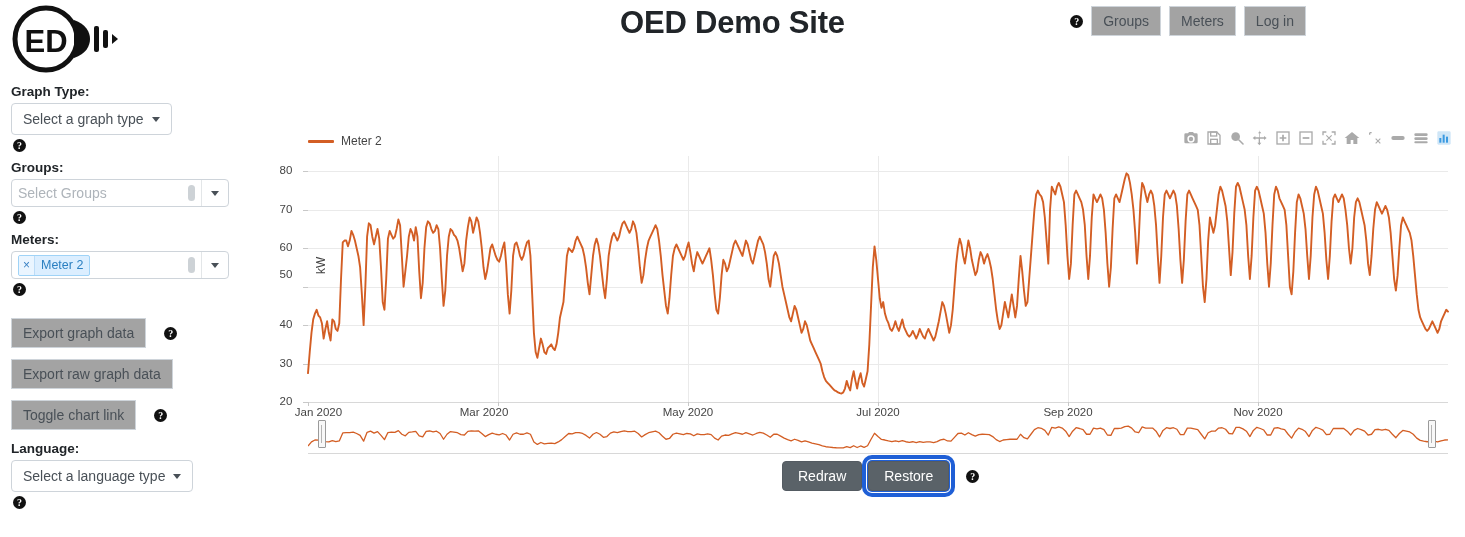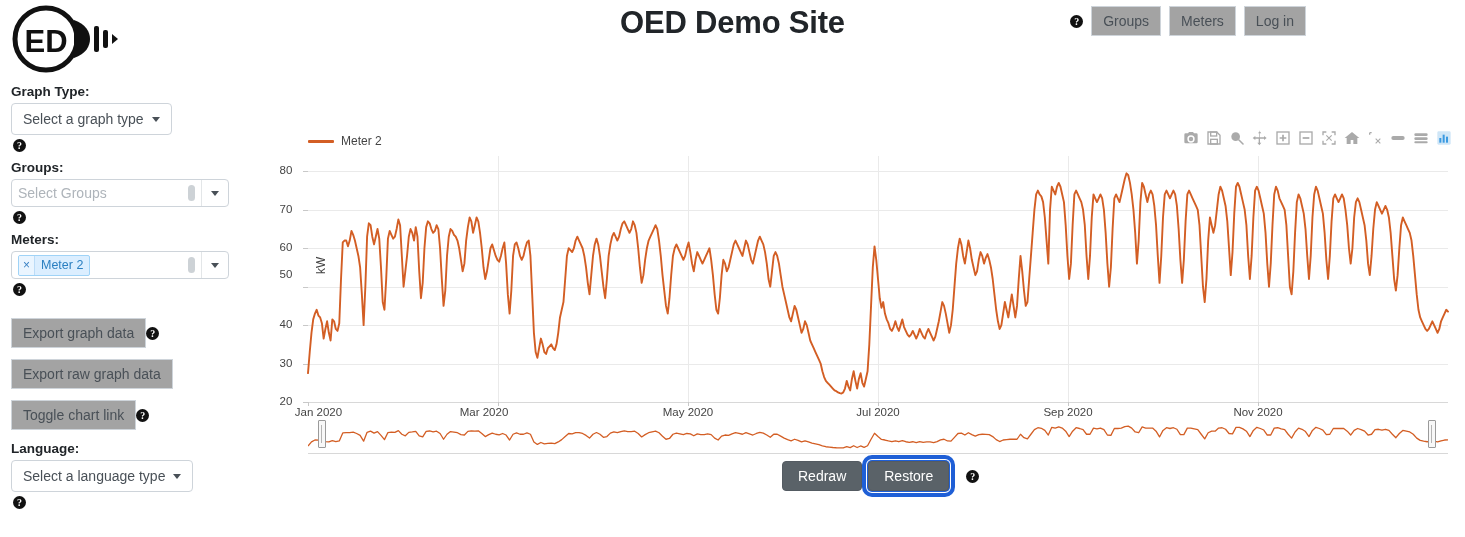--- a/index.html
+++ b/index.html
@@ -64,21 +64,21 @@
     display:flex;align-items:center;justify-content:center;width:15px;
     color:#3b82c4;font-size:12px;border-right:1px solid #bcdcf7;background:#eaf5ff;
     cursor:pointer;
   }
   .tag .nm{padding:0 6px;font-size:12.5px;color:#2a7fc1;line-height:19px;}
   .multi-ctrls{position:absolute;right:0;top:0;height:100%;display:flex;align-items:center;}
   .sep{width:7px;height:16px;border-radius:4px;background:#cdd2d6;margin-right:6px;}
   .divline{width:1px;height:100%;background:#e3e6e8;}
   .multi-caret{width:26px;display:flex;align-items:center;justify-content:center;cursor:pointer;}
 
-  .stack-btn{display:inline-flex;align-items:center;gap:0;margin-bottom:11px;}
+  .stack-btn{display:inline-flex;align-items:center;gap:18px;margin-bottom:11px;}
 
   
   .chart{position:absolute;left:262px;top:126px;width:1195px;height:340px;}
   .legend{position:absolute;left:46px;top:8px;display:flex;align-items:center;gap:7px;}
   .legend .swatch{width:26px;height:3px;background:#D35E24;border-radius:1px;}
   .legend .txt{font-size:12px;color:#444;}
 
   .modebar{position:absolute;right:5px;top:4px;display:flex;align-items:center;gap:7px;}
   .mb{width:16px;height:16px;opacity:.45;cursor:pointer;display:block;}
   .mb.active{opacity:1;}

